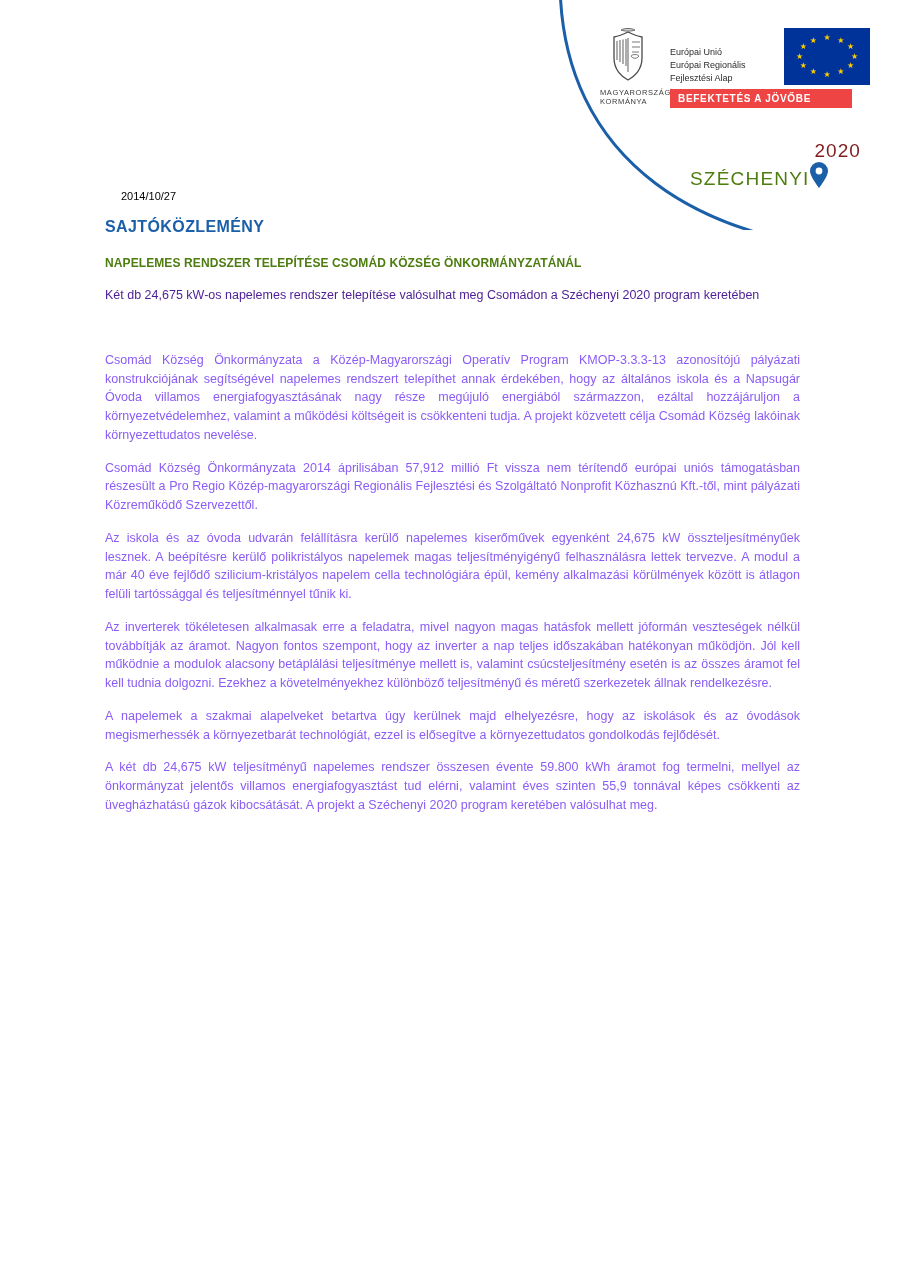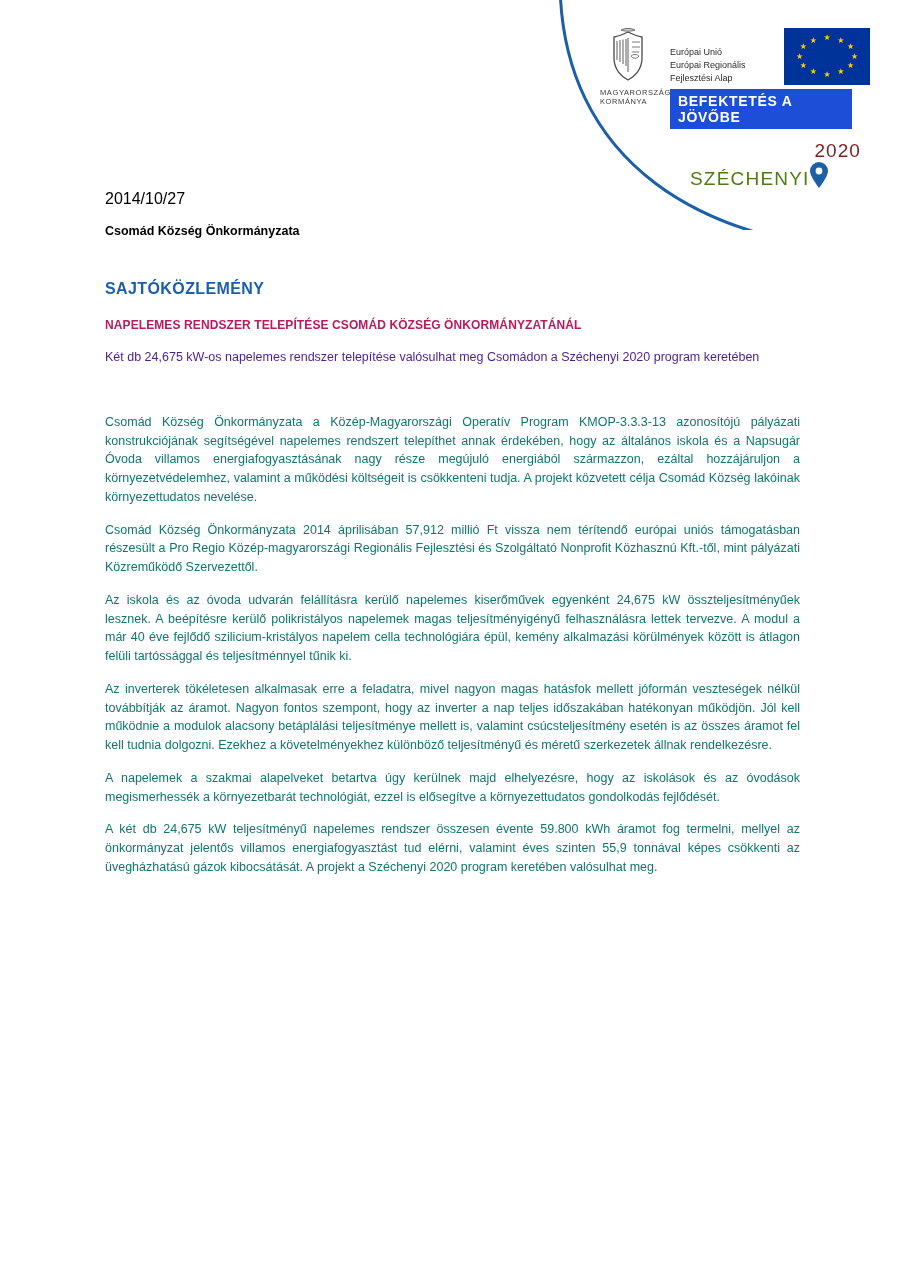--- a/index.html
+++ b/index.html
@@ -72,23 +72,23 @@
   }
   .eu-star {
     position: absolute;
     color: #ffcc00;
     font-size: 8px;
     line-height: 8px;
     transform: translate(-50%, -50%);
   }
   .eu-bar {
     margin-top: 4px;
-    background: #1d4ed8;
+    background: #ef4444;
     color: #ffffff;
-    font-size: 14px;
+    font-size: 10px;
     font-weight: bold;
     letter-spacing: 0.7px;
     padding: 4px 8px 4px 8px;
     width: 182px;
     box-sizing: border-box;
   }
 
   .szechenyi {
     position: absolute;
     top: 140px;
@@ -119,58 +119,59 @@
   .sz-pin svg { display: block; }
 
   
   .content {
     position: absolute;
     left: 105px;
     top: 190px;
     width: 695px;
   }
   .date {
-    font-size: 16px;
+    font-size: 11px;
     color: #000;
     margin-bottom: 16px;
+    margin-left: 16px;
   }
   .org {
     font-size: 12.5px;
     font-weight: bold;
     color: #000;
     margin-bottom: 42px;
   }
   .title {
     font-size: 16px;
     font-weight: bold;
     color: #1b5fa8;
     letter-spacing: 0.4px;
     margin-bottom: 20px;
   }
   .subtitle {
     font-size: 12px;
     font-weight: bold;
-    color: #be185d;
+    color: #4d7c0f;
     margin-bottom: 16px;
     letter-spacing: 0.1px;
   }
   .lead {
     font-size: 12.5px;
     font-weight: normal;
     color: #4c1d95;
     line-height: 1.5;
     text-align: justify;
     margin-bottom: 46px;
   }
   p.para {
     font-size: 12.5px;
     line-height: 1.5;
     text-align: justify;
     margin: 0 0 14px 0;
-    color: #0f766e;
+    color: #8b5cf6;
   }
 </style>
 </head>
 <body>
 
 <div class="header">
 
   <svg width="905" height="230" style="position:absolute;top:0;left:0;">
     <path d="M 560 -20 C 560 160, 700 252, 905 252" fill="none" stroke="#1b5fa8" stroke-width="3"></path>
   </svg>
@@ -230,21 +231,20 @@
       <svg width="22" height="26" viewBox="0 0 22 26">
         <path d="M11 26 C11 26 2 14.5 2 9 A9 9 0 0 1 20 9 C20 14.5 11 26 11 26 Z" fill="#1b5fa8"></path>
         <circle cx="11" cy="9" r="3.4" fill="#ffffff"></circle>
       </svg>
     </span>
   </div>
 </div>
 
 <div class="content">
   <div class="date">2014/10/27</div>
-  <div class="org">Csomád Község Önkormányzata</div>
   <div class="title">SAJTÓKÖZLEMÉNY</div>
   <div class="subtitle">NAPELEMES RENDSZER TELEPÍTÉSE CSOMÁD KÖZSÉG ÖNKORMÁNYZATÁNÁL</div>
   <div class="lead">Két db 24,675 kW-os napelemes rendszer telepítése valósulhat meg Csomádon a Széchenyi 2020 program keretében</div>
 
   <p class="para">Csomád Község Önkormányzata a Közép-Magyarországi Operatív Program KMOP-3.3.3-13 azonosítójú pályázati konstrukciójának segítségével napelemes rendszert telepíthet annak érdekében, hogy az általános iskola és a Napsugár Óvoda villamos energiafogyasztásának nagy része megújuló energiából származzon, ezáltal hozzájáruljon a környezetvédelemhez, valamint a működési költségeit is csökkenteni tudja. A projekt közvetett célja Csomád Község lakóinak környezettudatos nevelése.</p>
   <p class="para">Csomád Község Önkormányzata 2014 áprilisában 57,912 millió Ft vissza nem térítendő európai uniós támogatásban részesült a Pro Regio Közép-magyarországi Regionális Fejlesztési és Szolgáltató Nonprofit Közhasznú Kft.-től, mint pályázati Közreműködő Szervezettől.</p>
   <p class="para">Az iskola és az óvoda udvarán felállításra kerülő napelemes kiserőművek egyenként 24,675 kW összteljesítményűek lesznek. A beépítésre kerülő polikristályos napelemek magas teljesítményigényű felhasználásra lettek tervezve. A modul a már 40 éve fejlődő szilicium-kristályos napelem cella technológiára épül, kemény alkalmazási körülmények között is átlagon felüli tartóssággal és teljesítménnyel tűnik ki.</p>
   <p class="para">Az inverterek tökéletesen alkalmasak erre a feladatra, mivel nagyon magas hatásfok mellett jóformán veszteségek nélkül továbbítják az áramot. Nagyon fontos szempont, hogy az inverter a nap teljes időszakában hatékonyan működjön. Jól kell működnie a modulok alacsony betáplálási teljesítménye mellett is, valamint csúcsteljesítmény esetén is az összes áramot fel kell tudnia dolgozni. Ezekhez a követelményekhez különböző teljesítményű és méretű szerkezetek állnak rendelkezésre.</p>
   <p class="para">A napelemek a szakmai alapelveket betartva úgy kerülnek majd elhelyezésre, hogy az iskolások és az óvodások megismerhessék a környezetbarát technológiát, ezzel is elősegítve a környezettudatos gondolkodás fejlődését.</p>
   <p class="para">A két db 24,675 kW teljesítményű napelemes rendszer összesen évente 59.800 kWh áramot fog termelni, mellyel az önkormányzat jelentős villamos energiafogyasztást tud elérni, valamint éves szinten 55,9 tonnával képes csökkenti az üvegházhatású gázok kibocsátását. A projekt a Széchenyi 2020 program keretében valósulhat meg.</p>

